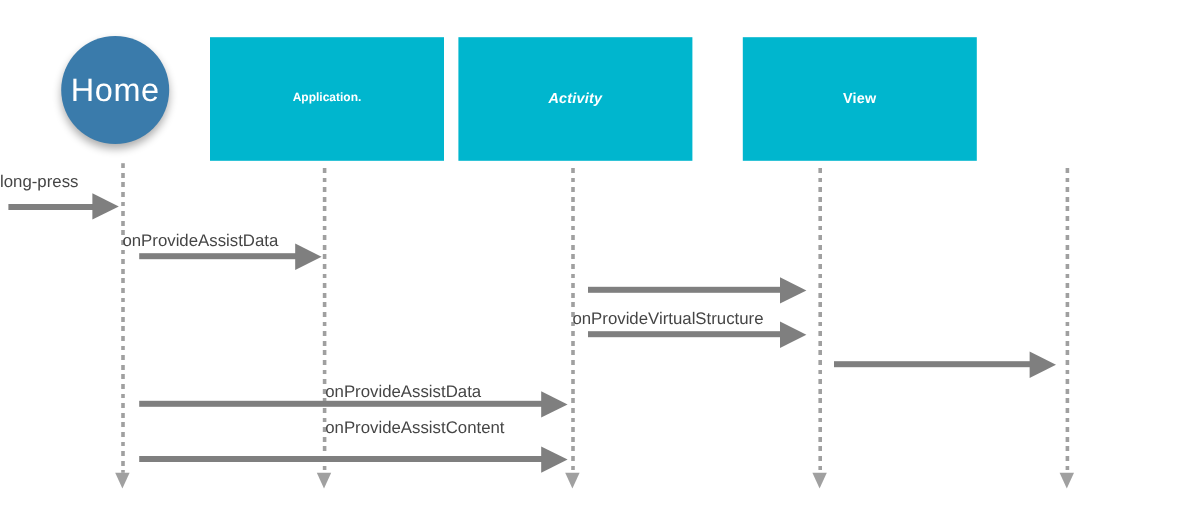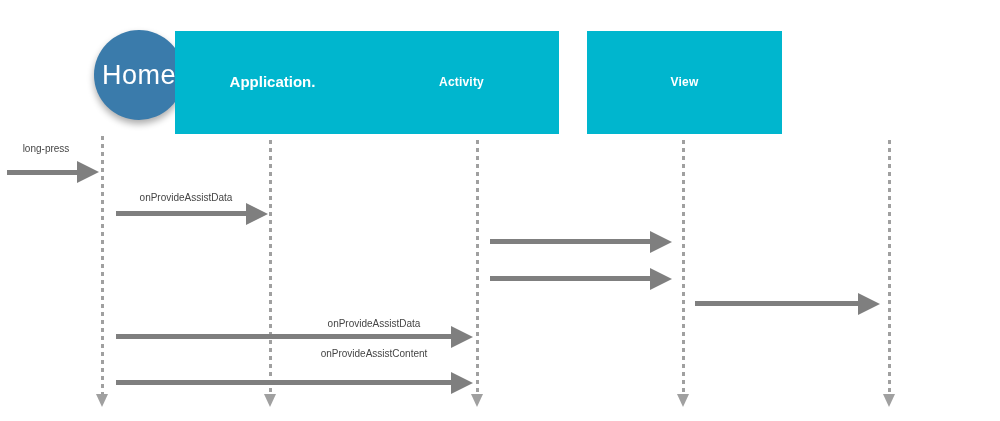--- a/index.html
+++ b/index.html
@@ -6,68 +6,68 @@
   .canvas {
     position:relative; width:1000px; height:421px; background:#ffffff;
     font-family:"Liberation Sans", sans-serif; overflow:hidden;
   }
   .actor-box {
     position:absolute; top:31px; width:195px; height:103px;
     background:var(--actor-box,#00b6ce); color:#fff;
     display:flex; flex-direction:column; align-items:center; justify-content:center;
     text-align:center; line-height:1.25;
   }
-  .actor-box .t1 { font-weight:bold; font-size:15px; }
+  .actor-box .t1 { font-weight:bold; font-size:10px; }
   .actor-box .t2 { font-weight:normal; font-size:11.5px; }
   .actor-box .single { font-weight:bold; font-size:12px; letter-spacing:.2px; }
   .home-circle {
     position:absolute; left:51px; top:30px; width:90px; height:90px; border-radius:50%;
     background:var(--home-circle,#3a7bab);
     box-shadow:0 4px 7px rgba(0,0,0,.33);
     display:flex; align-items:center; justify-content:center;
-    color:#fff; font-size:27px; font-weight:300; letter-spacing:.5px;margin-left:43px;
+    color:#fff; font-size:27px; font-weight:300; letter-spacing:.5px;
   }
   .lifeline {
     position:absolute; width:3px;
     background:repeating-linear-gradient(to bottom, var(--lifeline,#a0a0a0) 0 4px, transparent 4px 8px);
   }
   .lifeline-head {
     position:absolute; width:0; height:0;
     border-left:6px solid transparent; border-right:6px solid transparent;
     border-top:13px solid var(--lifeline,#a0a0a0);
   }
   .shaft { position:absolute; height:5px; background:var(--arrow,#7f7f7f); }
   .head {
     position:absolute; width:0; height:0;
     border-top:11px solid transparent; border-bottom:11px solid transparent;
     border-left:22px solid var(--arrow,#7f7f7f);
   }
   .msg-label {
-    position:absolute; font-size:10px; color:var(--label-text,#454545);
-    text-align:center; white-space:nowrap;
+    position:absolute; font-size:14px; color:var(--label-text,#454545);
+    white-space:nowrap;
   }
 </style>
 </head>
 <body>
 
 <div class="canvas">
 
   <div class="home-circle">
     <span>Home</span>
   </div>
 
   <div class="actor-box" style="left:175px;">
     <div class="t1">Application.</div>
   </div>
 
-  <div class="actor-box" style="left:364px;">
+  <div class="actor-box" style="left:382px;font-style:italic;">
     <div class="single">Activity</div>
   </div>
 
-  <div class="actor-box" style="left:587px;">
+  <div class="actor-box" style="left:619px;">
     <div class="single">View</div>
   </div>
 
 
   <div class="lifeline" style="left:101px; top:136px; height:258px;"></div>
   <div class="lifeline" style="left:269px; top:140px; height:254px;"></div>
   <div class="lifeline" style="left:476px; top:140px; height:254px;"></div>
   <div class="lifeline" style="left:682px; top:140px; height:254px;"></div>
   <div class="lifeline" style="left:888px; top:140px; height:254px;"></div>
 
@@ -81,20 +81,21 @@
   <div class="shaft" style="left:7px; top:170px; width:71px;"></div>
   <div class="head" style="left:77px; top:161px;"></div>
 
   <div class="msg-label" style="left:102px; width:168px; top:192px;">onProvideAssistData</div>
   <div class="shaft" style="left:116px; top:211px; width:131px;"></div>
   <div class="head" style="left:246px; top:203px;"></div>
 
   <div class="shaft" style="left:490px; top:239px; width:161px;"></div>
   <div class="head" style="left:650px; top:231px;"></div>
 
+  <div class="msg-label" style="left:477px; width:206px; top:257px;">onProvideVirtualStructure</div>
   <div class="shaft" style="left:490px; top:276px; width:161px;"></div>
   <div class="head" style="left:650px; top:268px;"></div>
 
   <div class="shaft" style="left:695px; top:301px; width:164px;"></div>
   <div class="head" style="left:858px; top:293px;"></div>
 
   <div class="msg-label" style="left:271px; width:206px; top:318px;">onProvideAssistData</div>
   <div class="shaft" style="left:116px; top:334px; width:336px;"></div>
   <div class="head" style="left:451px; top:326px;"></div>
 

